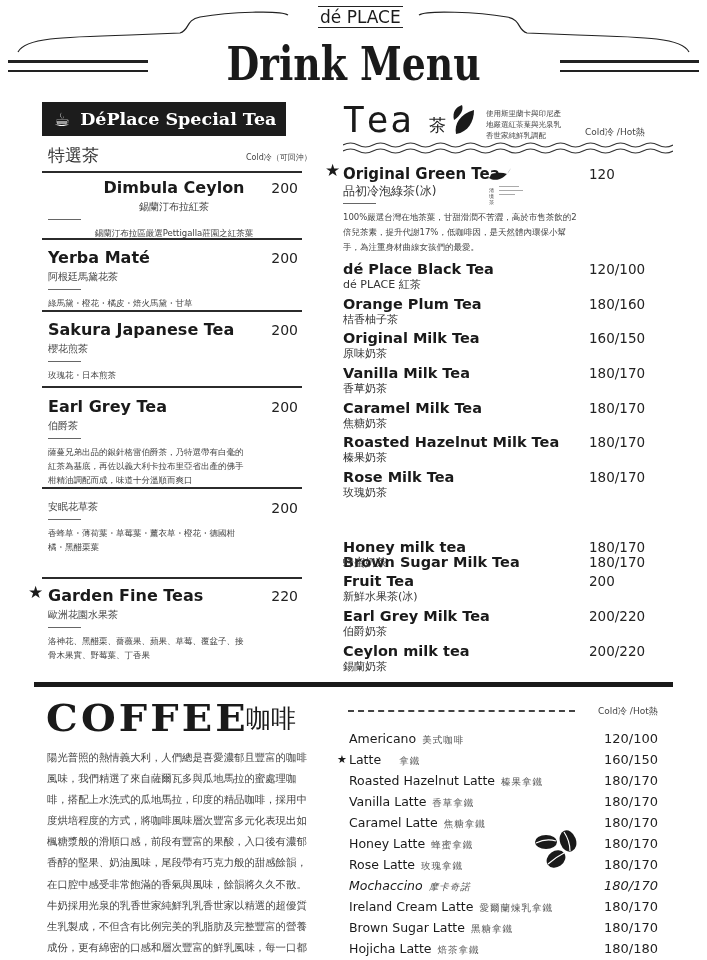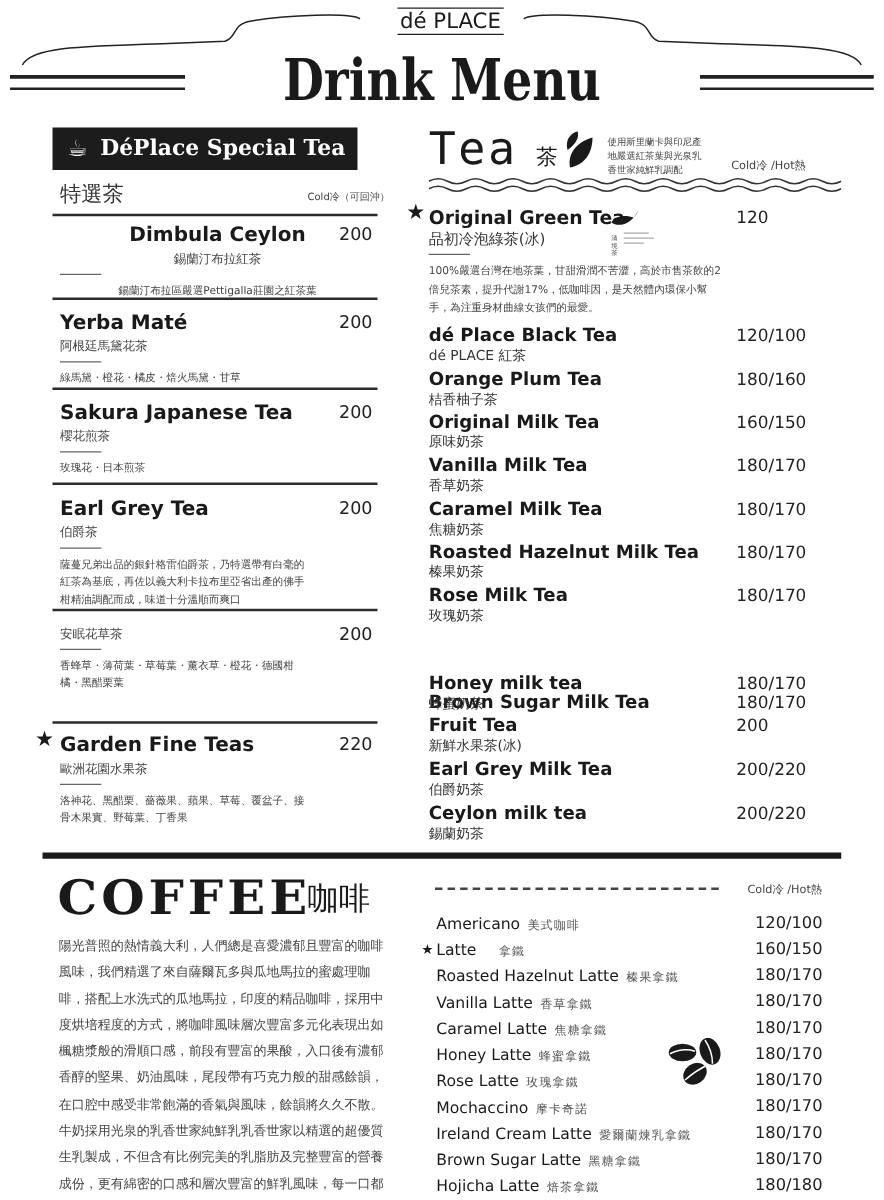--- a/index.html
+++ b/index.html
@@ -225,21 +225,21 @@
 <div class="abs coldhot" style="left:598px;top:705px;">Cold冷 /Hot熱</div>
 
 <div class="abs c-item" style="top:728px;"><span class="c-name">Americano</span><span class="c-cn">美式咖啡</span><span class="c-price">120/100</span></div>
 <div class="abs star" style="left:337px;top:751px;font-size:11px;">★</div>
 <div class="abs c-item" style="top:749px;"><span class="c-name">Latte</span><span class="c-cn" style="margin-left:18px;">拿鐵</span><span class="c-price">160/150</span></div>
 <div class="abs c-item" style="top:770px;"><span class="c-name">Roasted Hazelnut Latte</span><span class="c-cn">榛果拿鐵</span><span class="c-price">180/170</span></div>
 <div class="abs c-item" style="top:791px;"><span class="c-name">Vanilla Latte</span><span class="c-cn">香草拿鐵</span><span class="c-price">180/170</span></div>
 <div class="abs c-item" style="top:812px;"><span class="c-name">Caramel Latte</span><span class="c-cn">焦糖拿鐵</span><span class="c-price">180/170</span></div>
 <div class="abs c-item" style="top:833px;"><span class="c-name">Honey Latte</span><span class="c-cn">蜂蜜拿鐵</span><span class="c-price">180/170</span></div>
 <div class="abs c-item" style="top:854px;"><span class="c-name">Rose Latte</span><span class="c-cn">玫瑰拿鐵</span><span class="c-price">180/170</span></div>
-<div class="abs c-item" style="top:875px;"><span class="c-name">Mochaccino</span><span class="c-cn">摩卡奇諾</span><span class="c-price">180/170</span></div>
+<div class="abs c-item" style="top:875px;font-style:italic;"><span class="c-name">Mochaccino</span><span class="c-cn">摩卡奇諾</span><span class="c-price">180/170</span></div>
 <div class="abs c-item" style="top:896px;"><span class="c-name">Ireland Cream Latte</span><span class="c-cn">愛爾蘭煉乳拿鐵</span><span class="c-price">180/170</span></div>
 <div class="abs c-item" style="top:917px;"><span class="c-name">Brown Sugar Latte</span><span class="c-cn">黑糖拿鐵</span><span class="c-price">180/170</span></div>
 <div class="abs c-item" style="top:938px;"><span class="c-name">Hojicha Latte</span><span class="c-cn">焙茶拿鐵</span><span class="c-price">180/180</span></div>
 
 <svg class="abs" style="left:534px;top:830px" width="46" height="40" viewBox="0 0 46 40">
   <ellipse cx="12" cy="12" rx="11" ry="7" fill="#1a1a1a"></ellipse>
   <path d="M2 13 Q 12 8 22 11" stroke="#fff" stroke-width="1.2" fill="none"></path>
   <ellipse cx="34" cy="11" rx="8" ry="11" transform="rotate(-20 34 11)" fill="#1a1a1a"></ellipse>
   <path d="M30 2 Q 36 11 36 21" stroke="#fff" stroke-width="1.2" fill="none"></path>
   <ellipse cx="22" cy="29" rx="10" ry="8" transform="rotate(-35 22 29)" fill="#1a1a1a"></ellipse>

